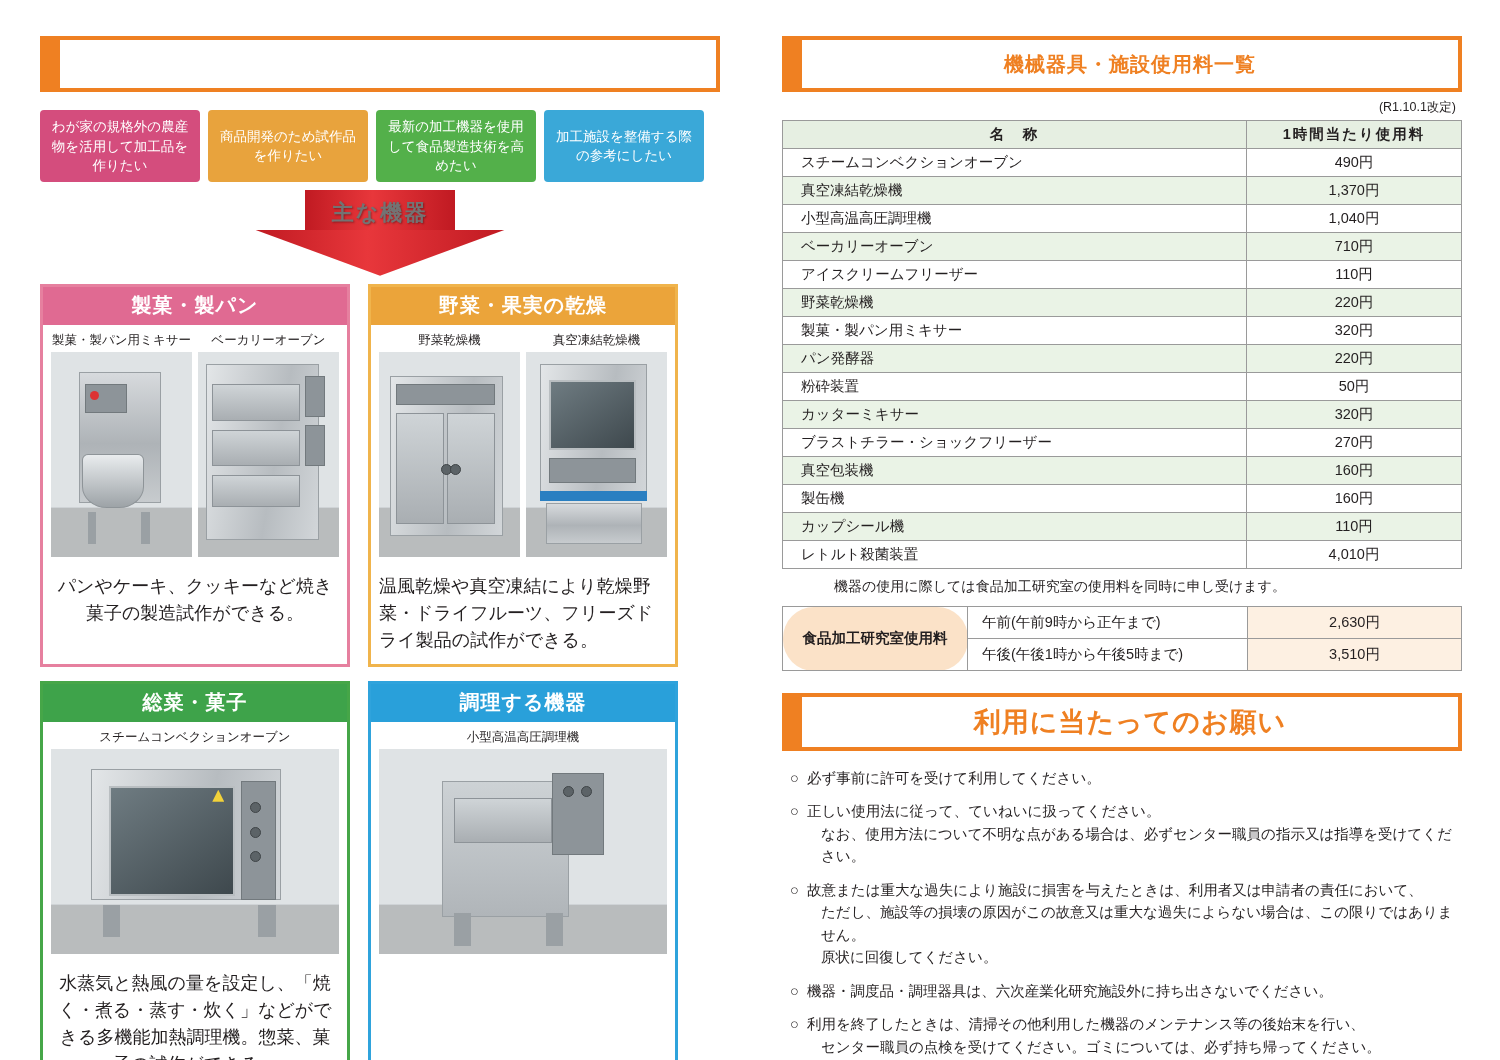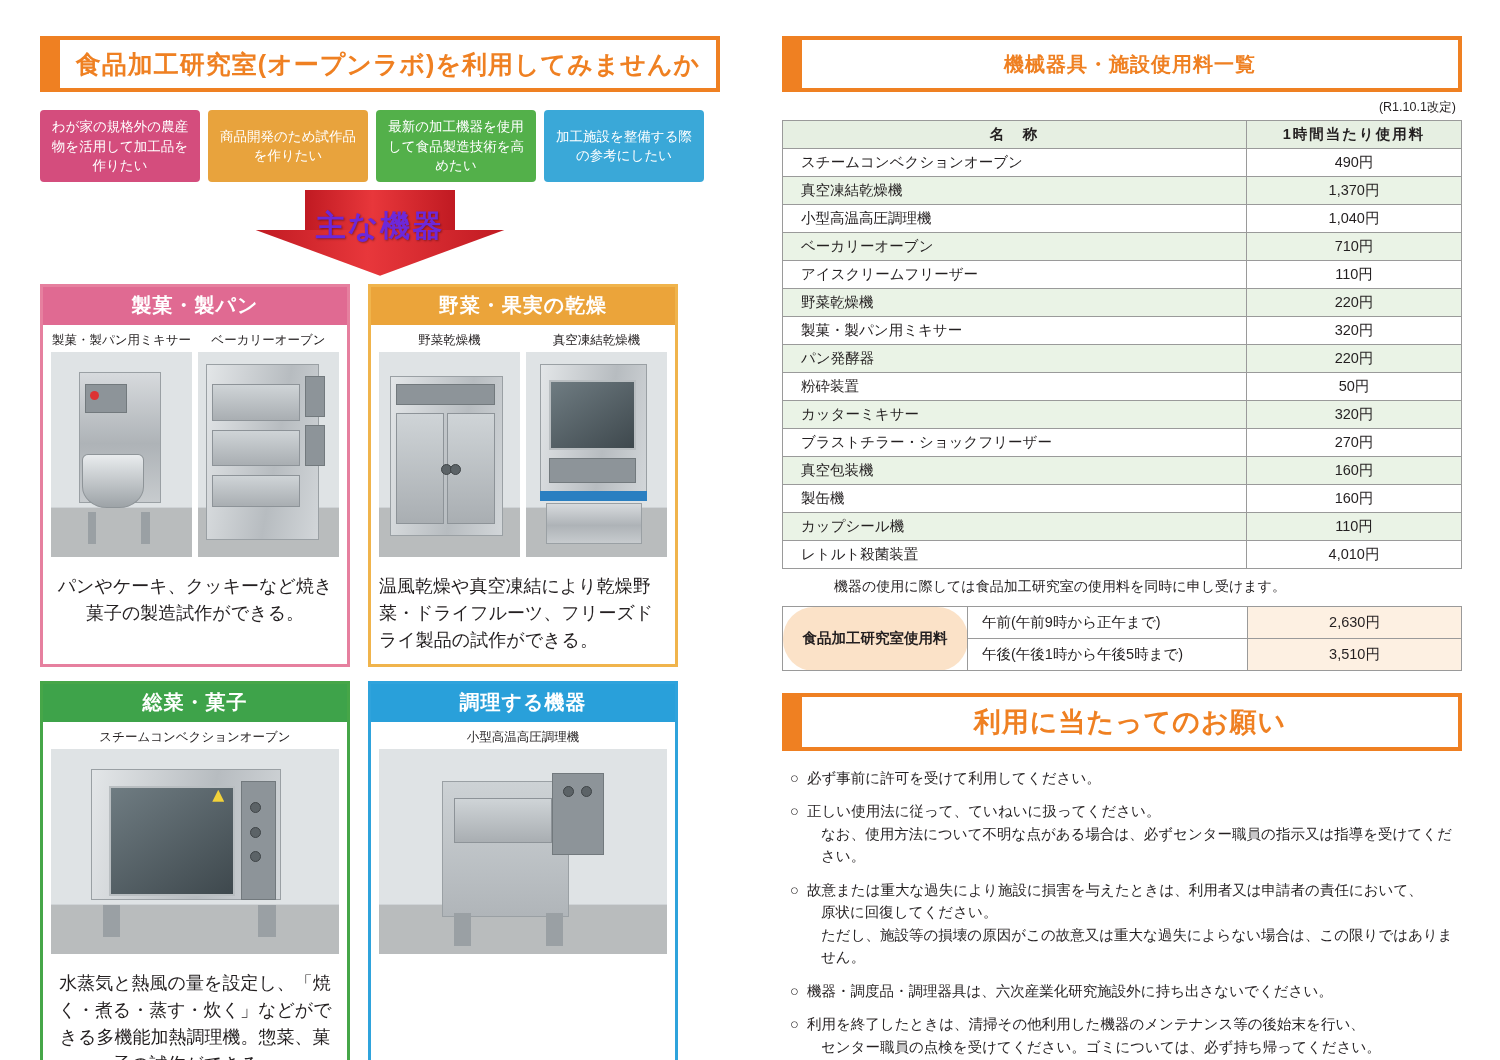--- a/index.html
+++ b/index.html
@@ -52,22 +52,22 @@
   .arrow .shaft {
     position: absolute; left: 50px; top: 0; width: 150px; height: 46px;
     background: linear-gradient(90deg,#c01a22,#e8373b 45%,#c01a22);
   }
   .arrow .head {
     position: absolute; left: 0; top: 40px; width: 250px; height: 46px;
     background: linear-gradient(90deg,#c01a22,#e8373b 45%,#c01a22);
     clip-path: polygon(0 0, 100% 0, 50% 100%);
   }
   .arrow .alabel {
-    position: absolute; left: 0; top: 16px; width: 250px; text-align: center;
-    font-size: 30px; font-weight: bold; color: #6d28d9; letter-spacing: 2px;
+    position: absolute; left: 0; top: 8px; width: 250px; text-align: center;
+    font-size: 22px; font-weight: bold; color: #737373; letter-spacing: 2px;
     text-shadow: 1px 1px 2px rgba(0,0,0,.35);
   }
 
   
   .cards { display: flex; flex-wrap: wrap; gap: 14px 18px; margin-top: 2px; }
   .card { width: 310px; border: 3px solid #000; background: #fff; }
   .card .chead {
     color: #fff; font-weight: bold; font-size: 20px;
     text-align: center; padding: 5px 0 6px;
     letter-spacing: 1px;
@@ -171,21 +171,20 @@
 </style>
 </head>
 <body>
 
 <div class="page">
 
   <div class="left">
 
     <div class="banner" id="banner-left">
       <div class="bar"></div>
-      <div class="btxt">食品加工研究室(オープンラボ)を利用してみませんか</div>
     </div>
 
     <div class="pills">
       <div class="pill p1">わが家の規格外の農産物を活用して加工品を作りたい</div>
       <div class="pill p2">商品開発のため試作品を作りたい</div>
       <div class="pill p3">最新の加工機器を使用して食品製造技術を高めたい</div>
       <div class="pill p4">加工施設を整備する際の参考にしたい</div>
     </div>
 
     <div class="arrow-wrap">
@@ -440,22 +439,22 @@
         <div class="rtext">
           <div>正しい使用法に従って、ていねいに扱ってください。</div>
           <div>なお、使用方法について不明な点がある場合は、必ずセンター職員の指示又は指導を受けてください。</div>
         </div>
       </div>
 
       <div class="req">
         <div class="mark">○</div>
         <div class="rtext">
           <div>故意または重大な過失により施設に損害を与えたときは、利用者又は申請者の責任において、</div>
+          <div>ただし、施設等の損壊の原因がこの故意又は重大な過失によらない場合は、この限りではありません。</div>
           <div>原状に回復してください。</div>
-          <div>ただし、施設等の損壊の原因がこの故意又は重大な過失によらない場合は、この限りではありません。</div>
         </div>
       </div>
 
       <div class="req">
         <div class="mark">○</div>
         <div class="rtext">
           <div>機器・調度品・調理器具は、六次産業化研究施設外に持ち出さないでください。</div>
         </div>
       </div>
 

